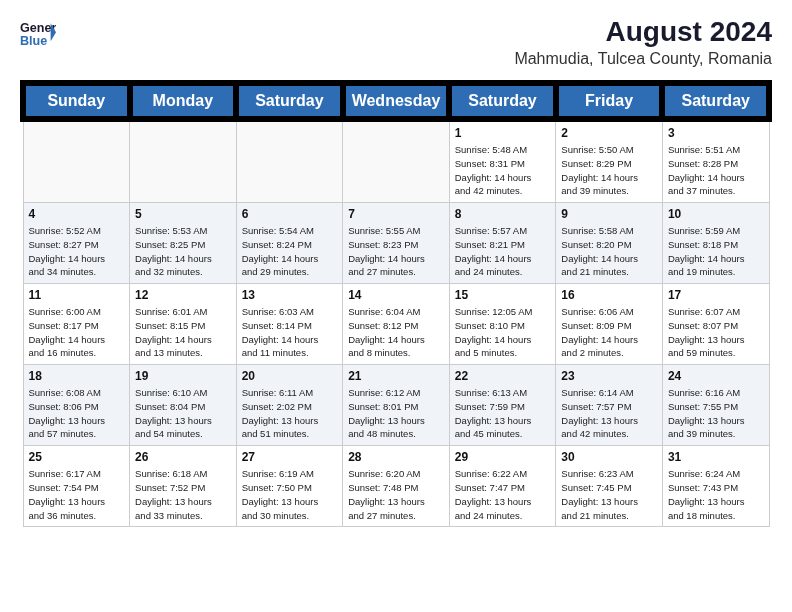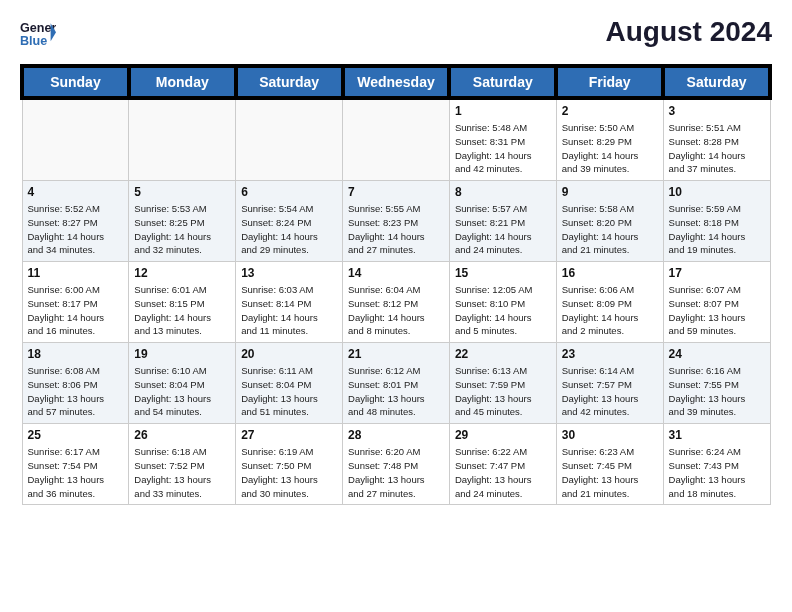--- a/index.html
+++ b/index.html
@@ -5,21 +5,21 @@
     * { box-sizing: border-box; margin: 0; padding: 0; }
     body { font-family: Arial, sans-serif; background: #fff; width: 792px; min-height: 612px; }
     .container { padding: 16px 20px; }
     .header { display: flex; justify-content: space-between; align-items: flex-start; margin-bottom: 12px; }
     .logo { display: flex; align-items: center; }
     .logo-icon { width: 36px; height: 36px; margin-right: 4px; }
     .title-block { text-align: right; }
     .month-title { font-size: 28px; font-weight: bold; color: #1a1a2e; }
     .location { font-size: 16px; color: #333; margin-top: 2px; }
     table { width: 100%; border-collapse: collapse; font-size: 10px; }
-    .day-header { background-color: #2e6db4; color: #fff; text-align: center; font-size: 14px; font-weight: bold; padding: 6px 4px; border: 4px solid #000000; }
+    .day-header { background-color: #2e6db4; color: #fff; text-align: center; font-size: 16px; font-weight: bold; padding: 6px 4px; border: 6px solid #000000; }
     td { border: 1px solid #ccc; vertical-align: top; padding: 4px 5px; width: 14.28%; min-height: 80px; }
     td.empty { background: #f9f9f9; }
     td.filled { background: #fff; }
     td.alt-row { background: #f0f4f8; }
     .day-num { font-weight: bold; font-size: 12px; margin-bottom: 3px; color: #111; }
     .day-info { font-size: 9.5px; color: #222; line-height: 1.45; }
   </style>
 </head>
 <body>
 
@@ -27,20 +27,21 @@
   <div class="header">
     <div class="logo">
       <svg class="logo-icon" viewBox="0 0 40 40">
         <text x="0" y="18" font-size="14" font-weight="bold" fill="#1a1a2e">General</text>
         <text x="0" y="32" font-size="14" font-weight="bold" fill="#2e6db4">Blue</text>
         <polygon points="34,8 40,18 34,28" fill="#2e6db4"></polygon>
       </svg>
     </div>
     <div class="title-block">
       <div class="month-title">August 2024</div>
+      <div class="location">Mahmudia, Tulcea County, Romania</div>
     </div>
   </div>
 
   <table>
     <thead>
       <tr>
         <th class="day-header">Sunday</th>
         <th class="day-header">Monday</th>
         <th class="day-header">Saturday</th>
         <th class="day-header">Wednesday</th>
@@ -190,21 +191,21 @@
           <td class="alt-row">
             <div class="day-num">19</div>
             <div class="day-info" style="white-space: pre-line;">Sunrise: 6:10 AM
 Sunset: 8:04 PM
 Daylight: 13 hours
 and 54 minutes.</div>
           </td>
           <td class="alt-row">
             <div class="day-num">20</div>
             <div class="day-info" style="white-space: pre-line;">Sunrise: 6:11 AM
-Sunset: 8:04 PM
+Sunset: 2:02 PM
 Daylight: 13 hours
 and 51 minutes.</div>
           </td>
           <td class="alt-row">
             <div class="day-num">21</div>
             <div class="day-info" style="white-space: pre-line;">Sunrise: 6:12 AM
 Sunset: 8:01 PM
 Daylight: 13 hours
 and 48 minutes.</div>
           </td>

